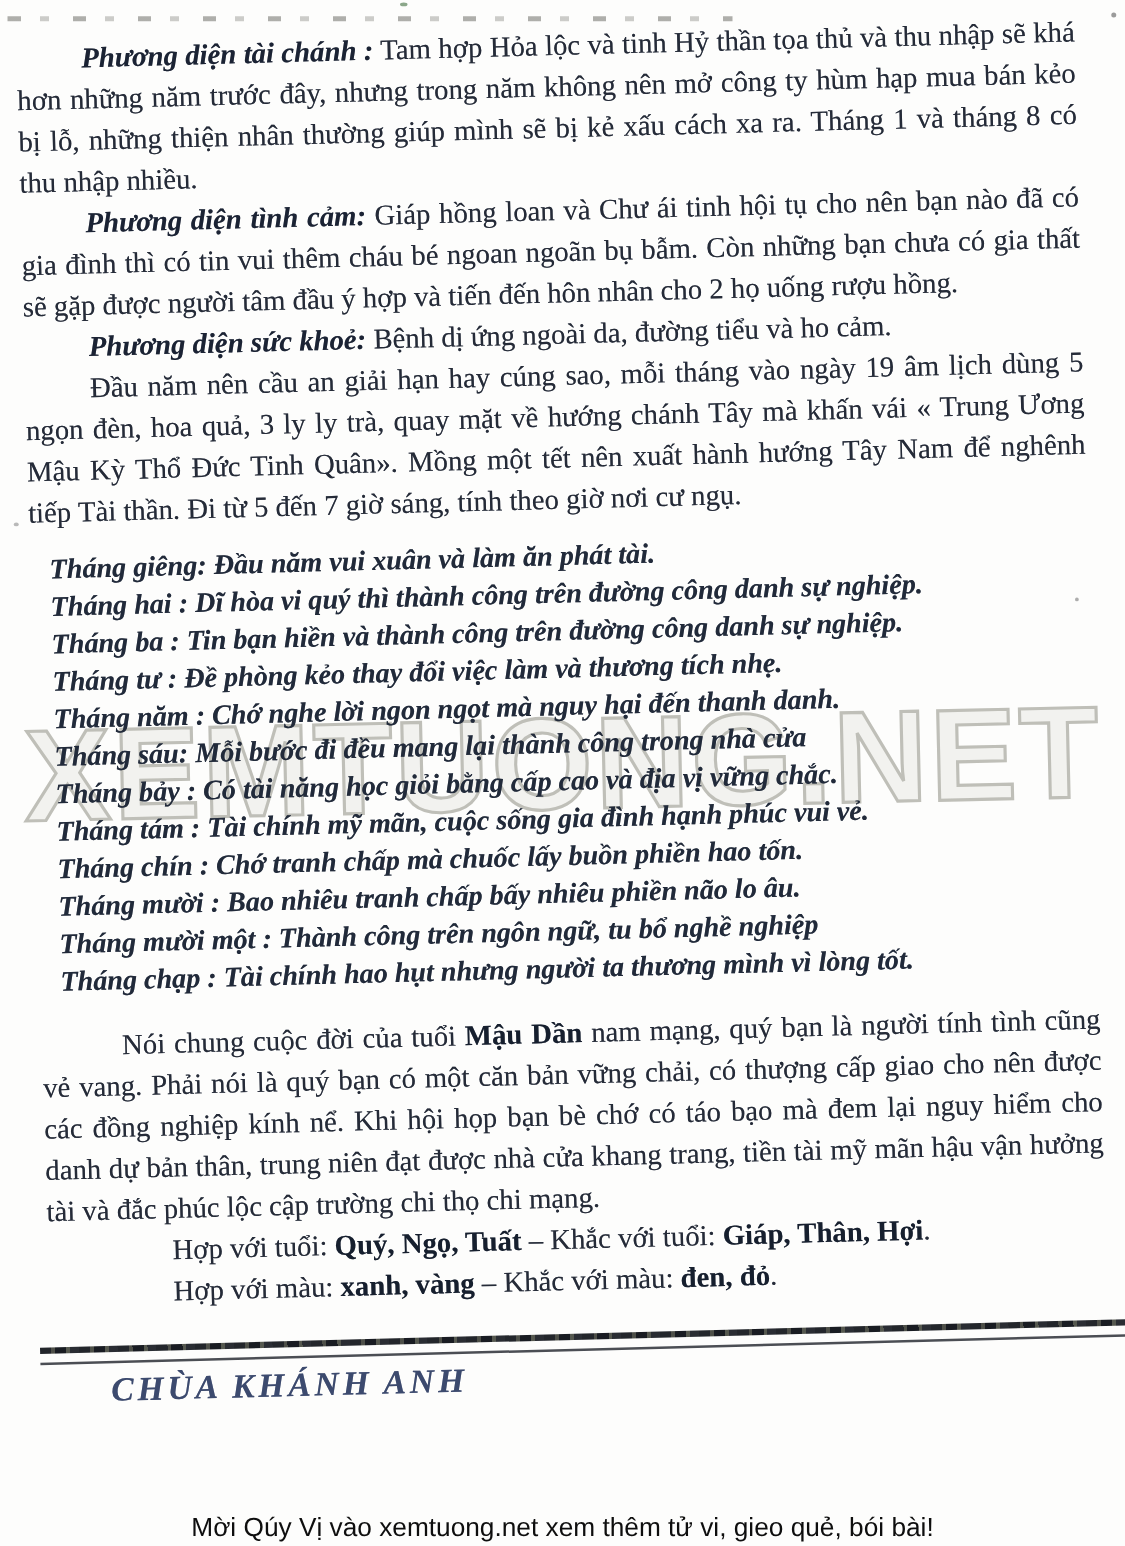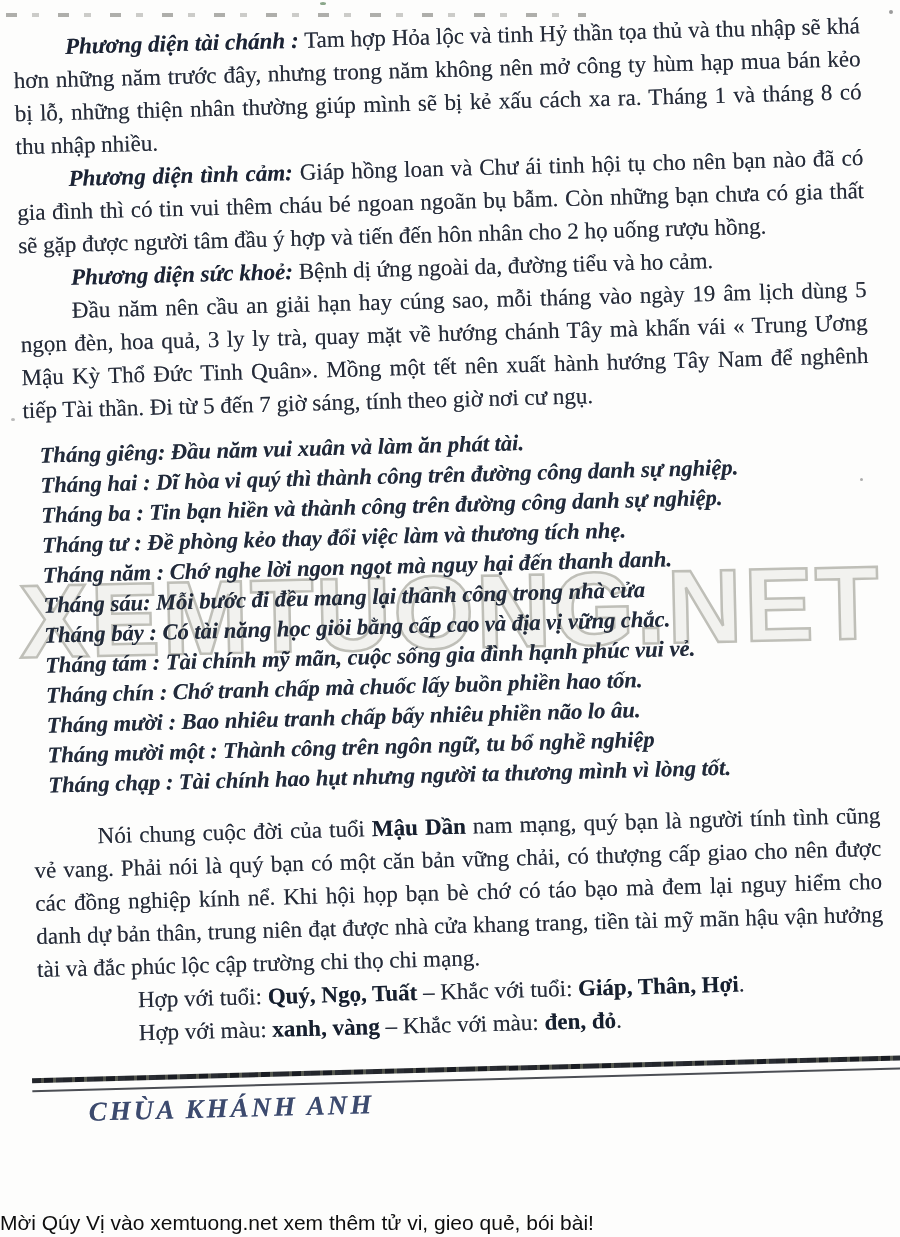--- a/index.html
+++ b/index.html
@@ -69,21 +69,21 @@
   .temple {
     margin:6px 0 0 48px;
     font-style:italic; font-weight:bold;
     font-size:27px; letter-spacing:3px; color:#3c4a6e;
     text-shadow:0 0 0.5px rgba(60,74,110,0.5);
   }
 
   
   .site-footer {
     position:absolute; left:0; right:0; bottom:2px; z-index:3;
-    text-align:left;
+    text-align:center;
     font-family:"Liberation Sans", sans-serif;
     font-size:21px; color:#0e0e0e; text-shadow:none;
   }
 </style>
 </head>
 <body>
 
 <div class="page">
 
   <div class="artifact-dashes"></div>

